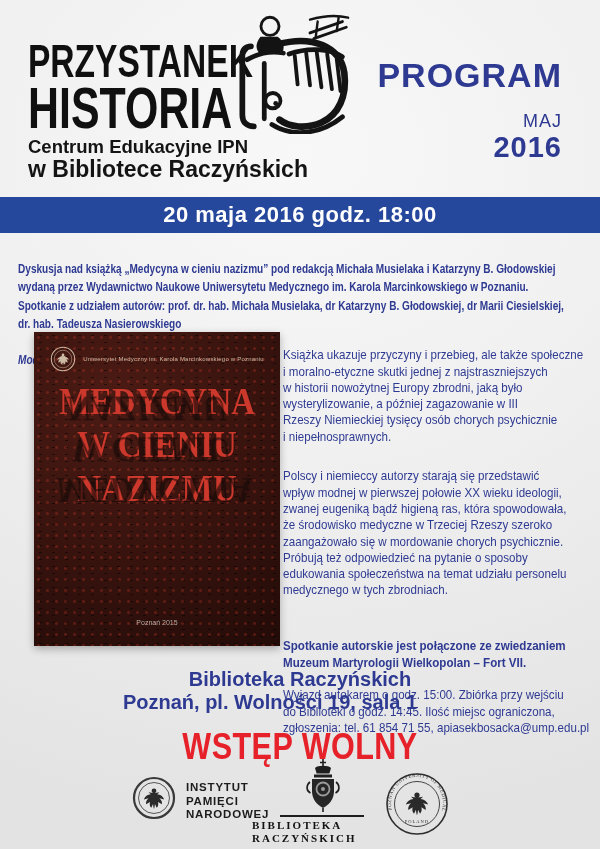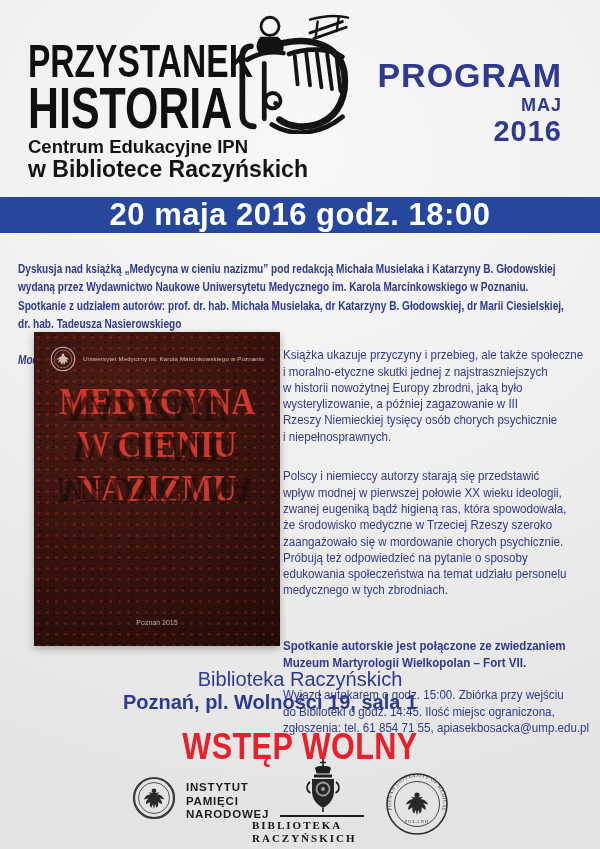--- a/index.html
+++ b/index.html
@@ -11,25 +11,25 @@
   
   .brand-l1{position:absolute;left:28px;top:38px;font-size:43px;font-weight:bold;color:#101010;
     line-height:1;transform:scaleX(.78) scaleY(1.08);transform-origin:left top;letter-spacing:0;}
   .brand-l2{position:absolute;left:28px;top:80px;font-size:55px;font-weight:bold;color:#101010;
     line-height:1;transform:scaleX(.78) scaleY(1.05);transform-origin:left top;}
   .brand-s1{position:absolute;left:28px;top:136px;font-size:18.5px;font-weight:bold;color:#141414;}
   .brand-s2{position:absolute;left:28px;top:156px;font-size:23px;font-weight:bold;color:#141414;}
   .tram{position:absolute;left:214px;top:12px;}
   .program{position:absolute;right:38px;top:58px;text-align:right;color:#2e3a92;}
   .program-label{font-size:34px;font-weight:bold;letter-spacing:1px;line-height:1;}
-  .program-month{font-size:18px;font-weight:bold;letter-spacing:1px;margin-top:4px;line-height:1;}
+  .program-month{font-size:18px;font-weight:normal;letter-spacing:1px;margin-top:20px;line-height:1;}
   .program-year{font-size:29px;font-weight:bold;letter-spacing:1px;margin-top:3px;line-height:1;}
   
   .banner{position:absolute;left:0;top:197px;width:600px;height:36px;background:#26489c;color:#ffffff;
-    display:flex;align-items:center;justify-content:center;font-size:31px;font-weight:bold;letter-spacing:.5px;}
+    display:flex;align-items:center;justify-content:center;font-size:22px;font-weight:bold;letter-spacing:.5px;}
   
   .intro{position:absolute;left:18px;top:242px;width:712px;color:#2e3a92;font-size:12.6px;font-weight:bold;
     line-height:18.2px;white-space:pre-line;transform:scaleX(.8);transform-origin:left top;}
   .moderator{font-style:italic;}
   
   .book{position:absolute;left:18px;top:332px;width:246px;height:314px;
     background:
       radial-gradient(rgba(215,60,40,.28) 1px, transparent 1.6px),
       radial-gradient(rgba(0,0,0,.5) 1px, transparent 1.8px),
       radial-gradient(130% 110% at 32% 22%, #4c1b14 0%, #38130e 45%, #1c0906 100%);
@@ -46,21 +46,21 @@
   .book-editors{position:absolute;left:0;bottom:40px;width:100%;text-align:center;color:#d9d0c7;
     font-size:9px;line-height:13px;}
   .book-year{position:absolute;left:0;bottom:20px;width:100%;text-align:center;color:#b6aba1;font-size:7px;}
   
   .col{position:absolute;left:283px;top:331px;width:340px;color:#2e3a92;font-size:12.6px;line-height:16.3px;
     white-space:pre-line;transform:scaleX(.92);transform-origin:left top;}
   .col p{margin:0 0 7px 0;}
   .col .b{font-weight:bold;}
   
   .venue-name{position:absolute;left:0;top:668px;width:600px;text-align:center;color:#2e3a92;
-    font-size:20px;font-weight:normal;}
+    font-size:20px;font-weight:bold;}
   .venue-address{position:absolute;left:0;top:691px;width:540px;text-align:center;color:#2e3a92;
     font-size:20px;font-weight:bold;}
   .free-entry{position:absolute;left:0;top:726px;width:600px;text-align:center;color:#e6212a;
     font-size:36px;font-weight:bold;letter-spacing:.5px;transform:scaleX(.85);transform-origin:center top;}
   
   .ipn-seal{position:absolute;left:132px;top:776px;}
   .ipn-text{position:absolute;left:186px;top:781px;font-size:11.5px;font-weight:bold;letter-spacing:.8px;
     line-height:13.5px;color:#1c1c1c;}
   .crest{position:absolute;left:301px;top:758px;}
   .crest-line{position:absolute;left:280px;top:815px;width:84px;height:2px;background:#1d1d1d;}

